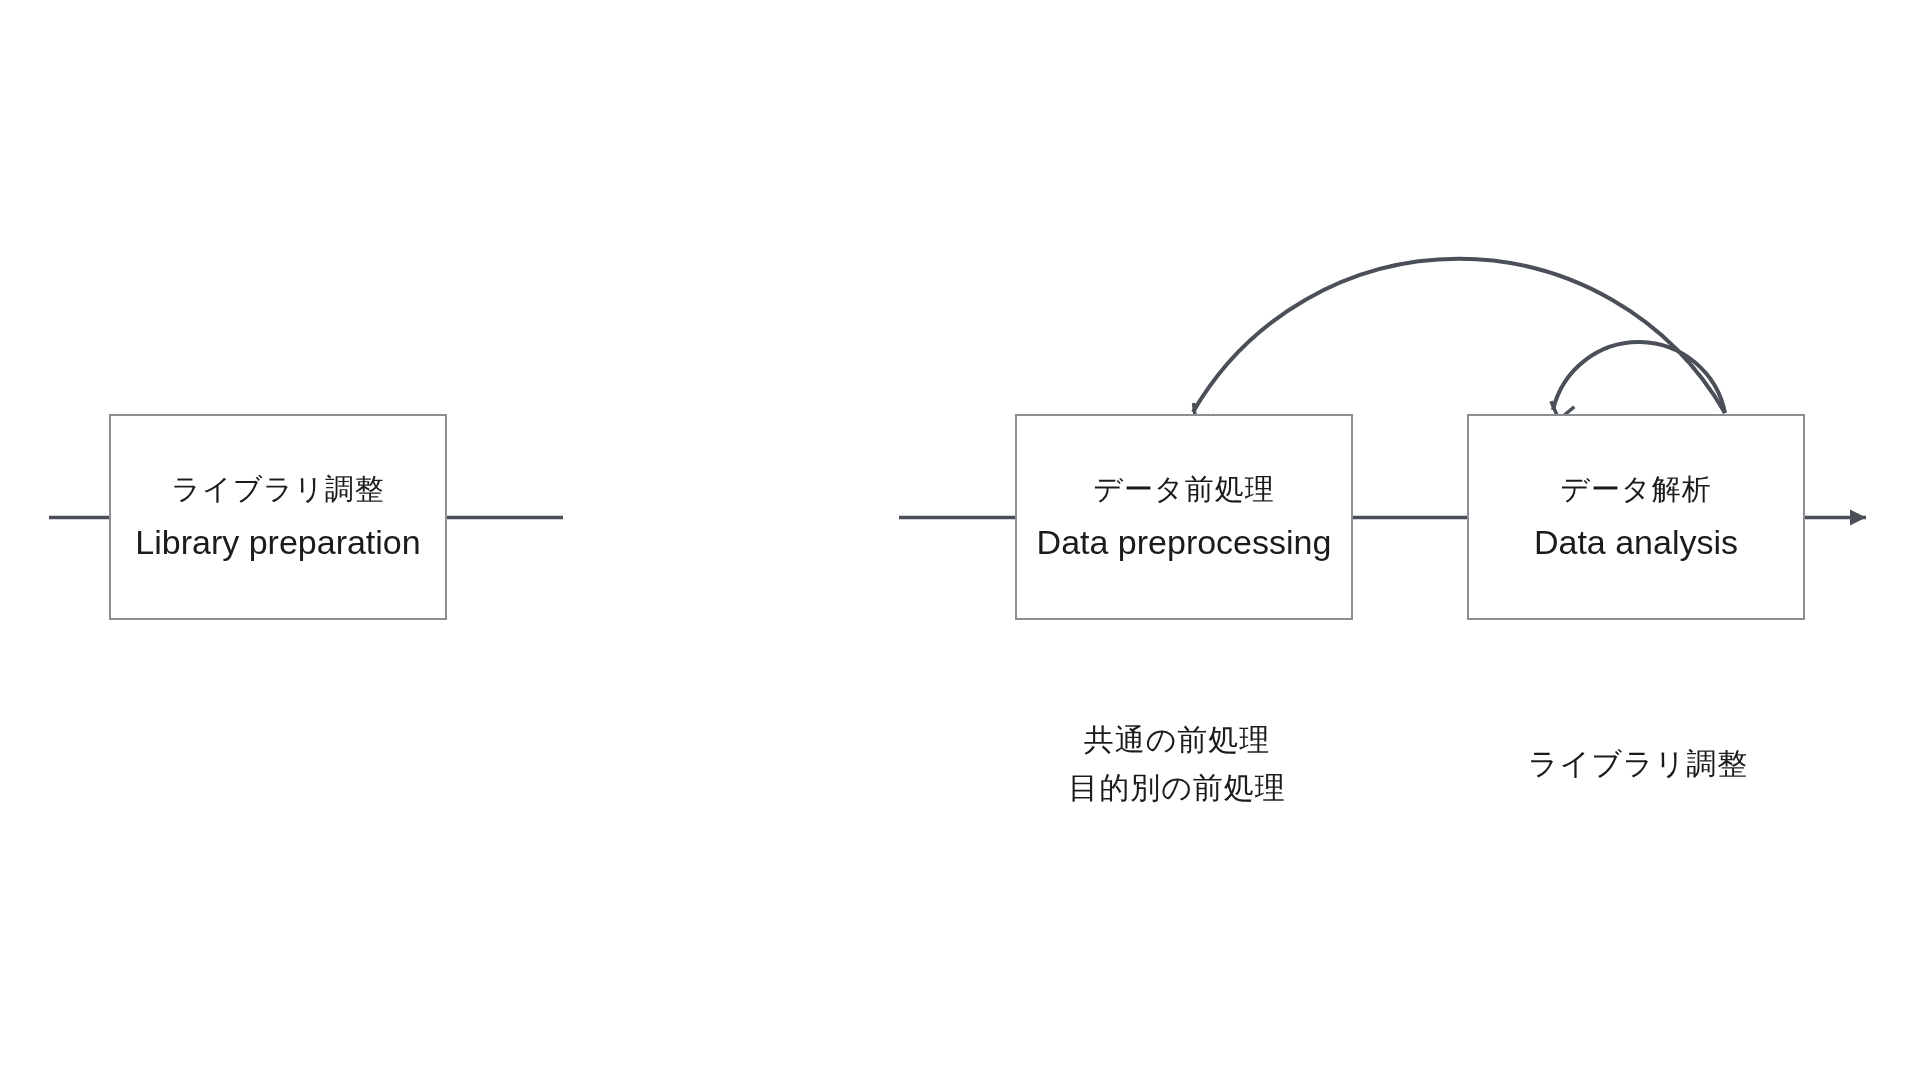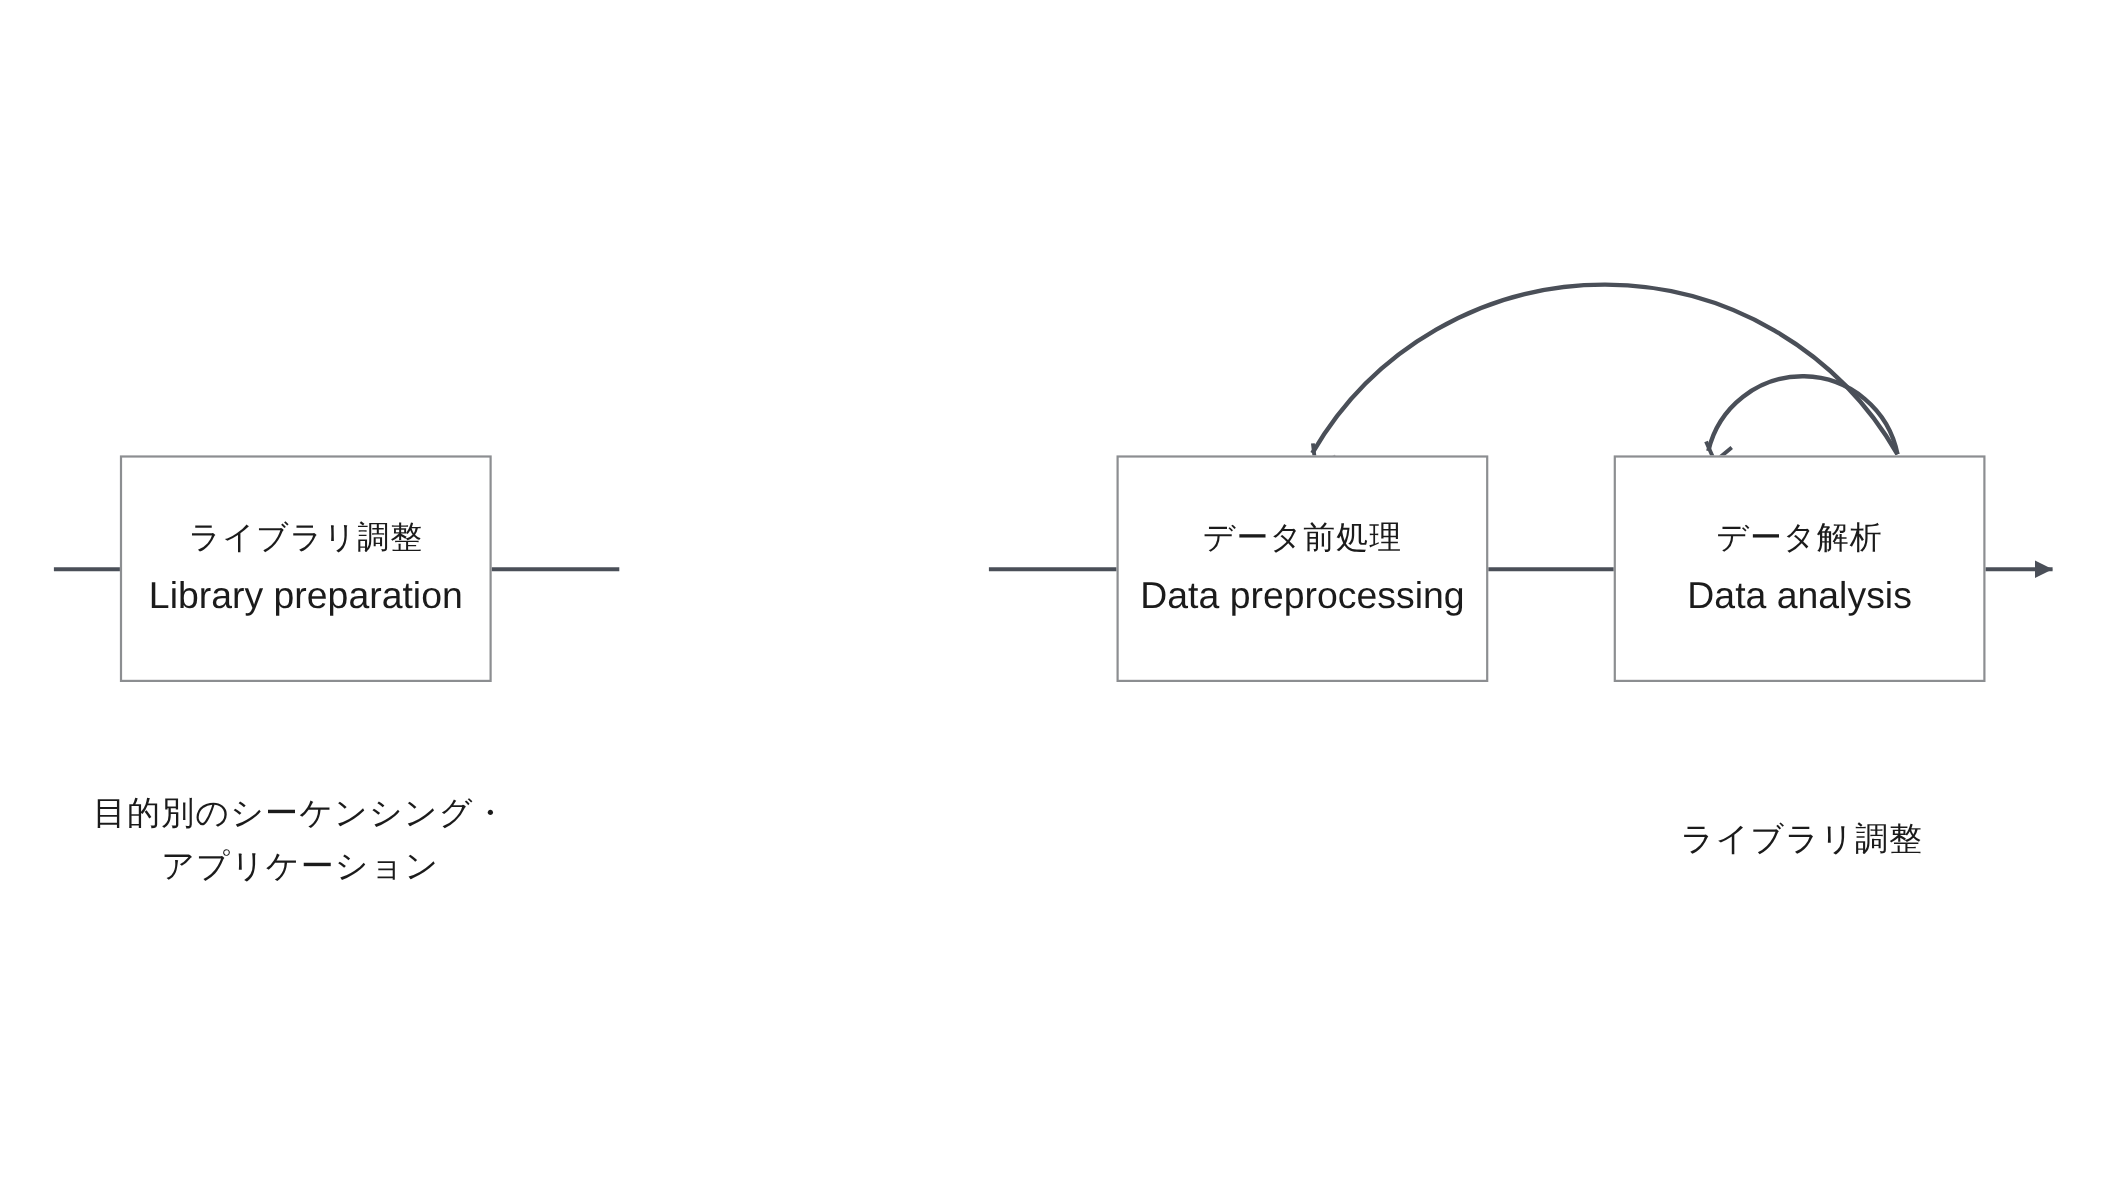--- a/index.html
+++ b/index.html
@@ -77,23 +77,23 @@
   <div class="box" style="left:1467px">
     <div class="jp">データ解析</div>
     <div class="en">Data analysis</div>
   </div>
 
   <div class="box" style="left:1015px">
     <div class="jp">データ前処理</div>
     <div class="en">Data preprocessing</div>
   </div>
 
-  <div class="caption" style="left:13px;top:716px">
-    <div>目的別のシーケンシング・</div>
-    <div>アプリケーション</div>
+
+  <div class="caption" style="left:917px;top:716px">
+    <div>共通の前処理</div>
+    <div>目的別の前処理</div>
   </div>
-
 
   <div class="caption" style="left:1378px;top:740px">
     <div>ライブラリ調整</div>
   </div>
 
 </div>
 
 </body></html>

